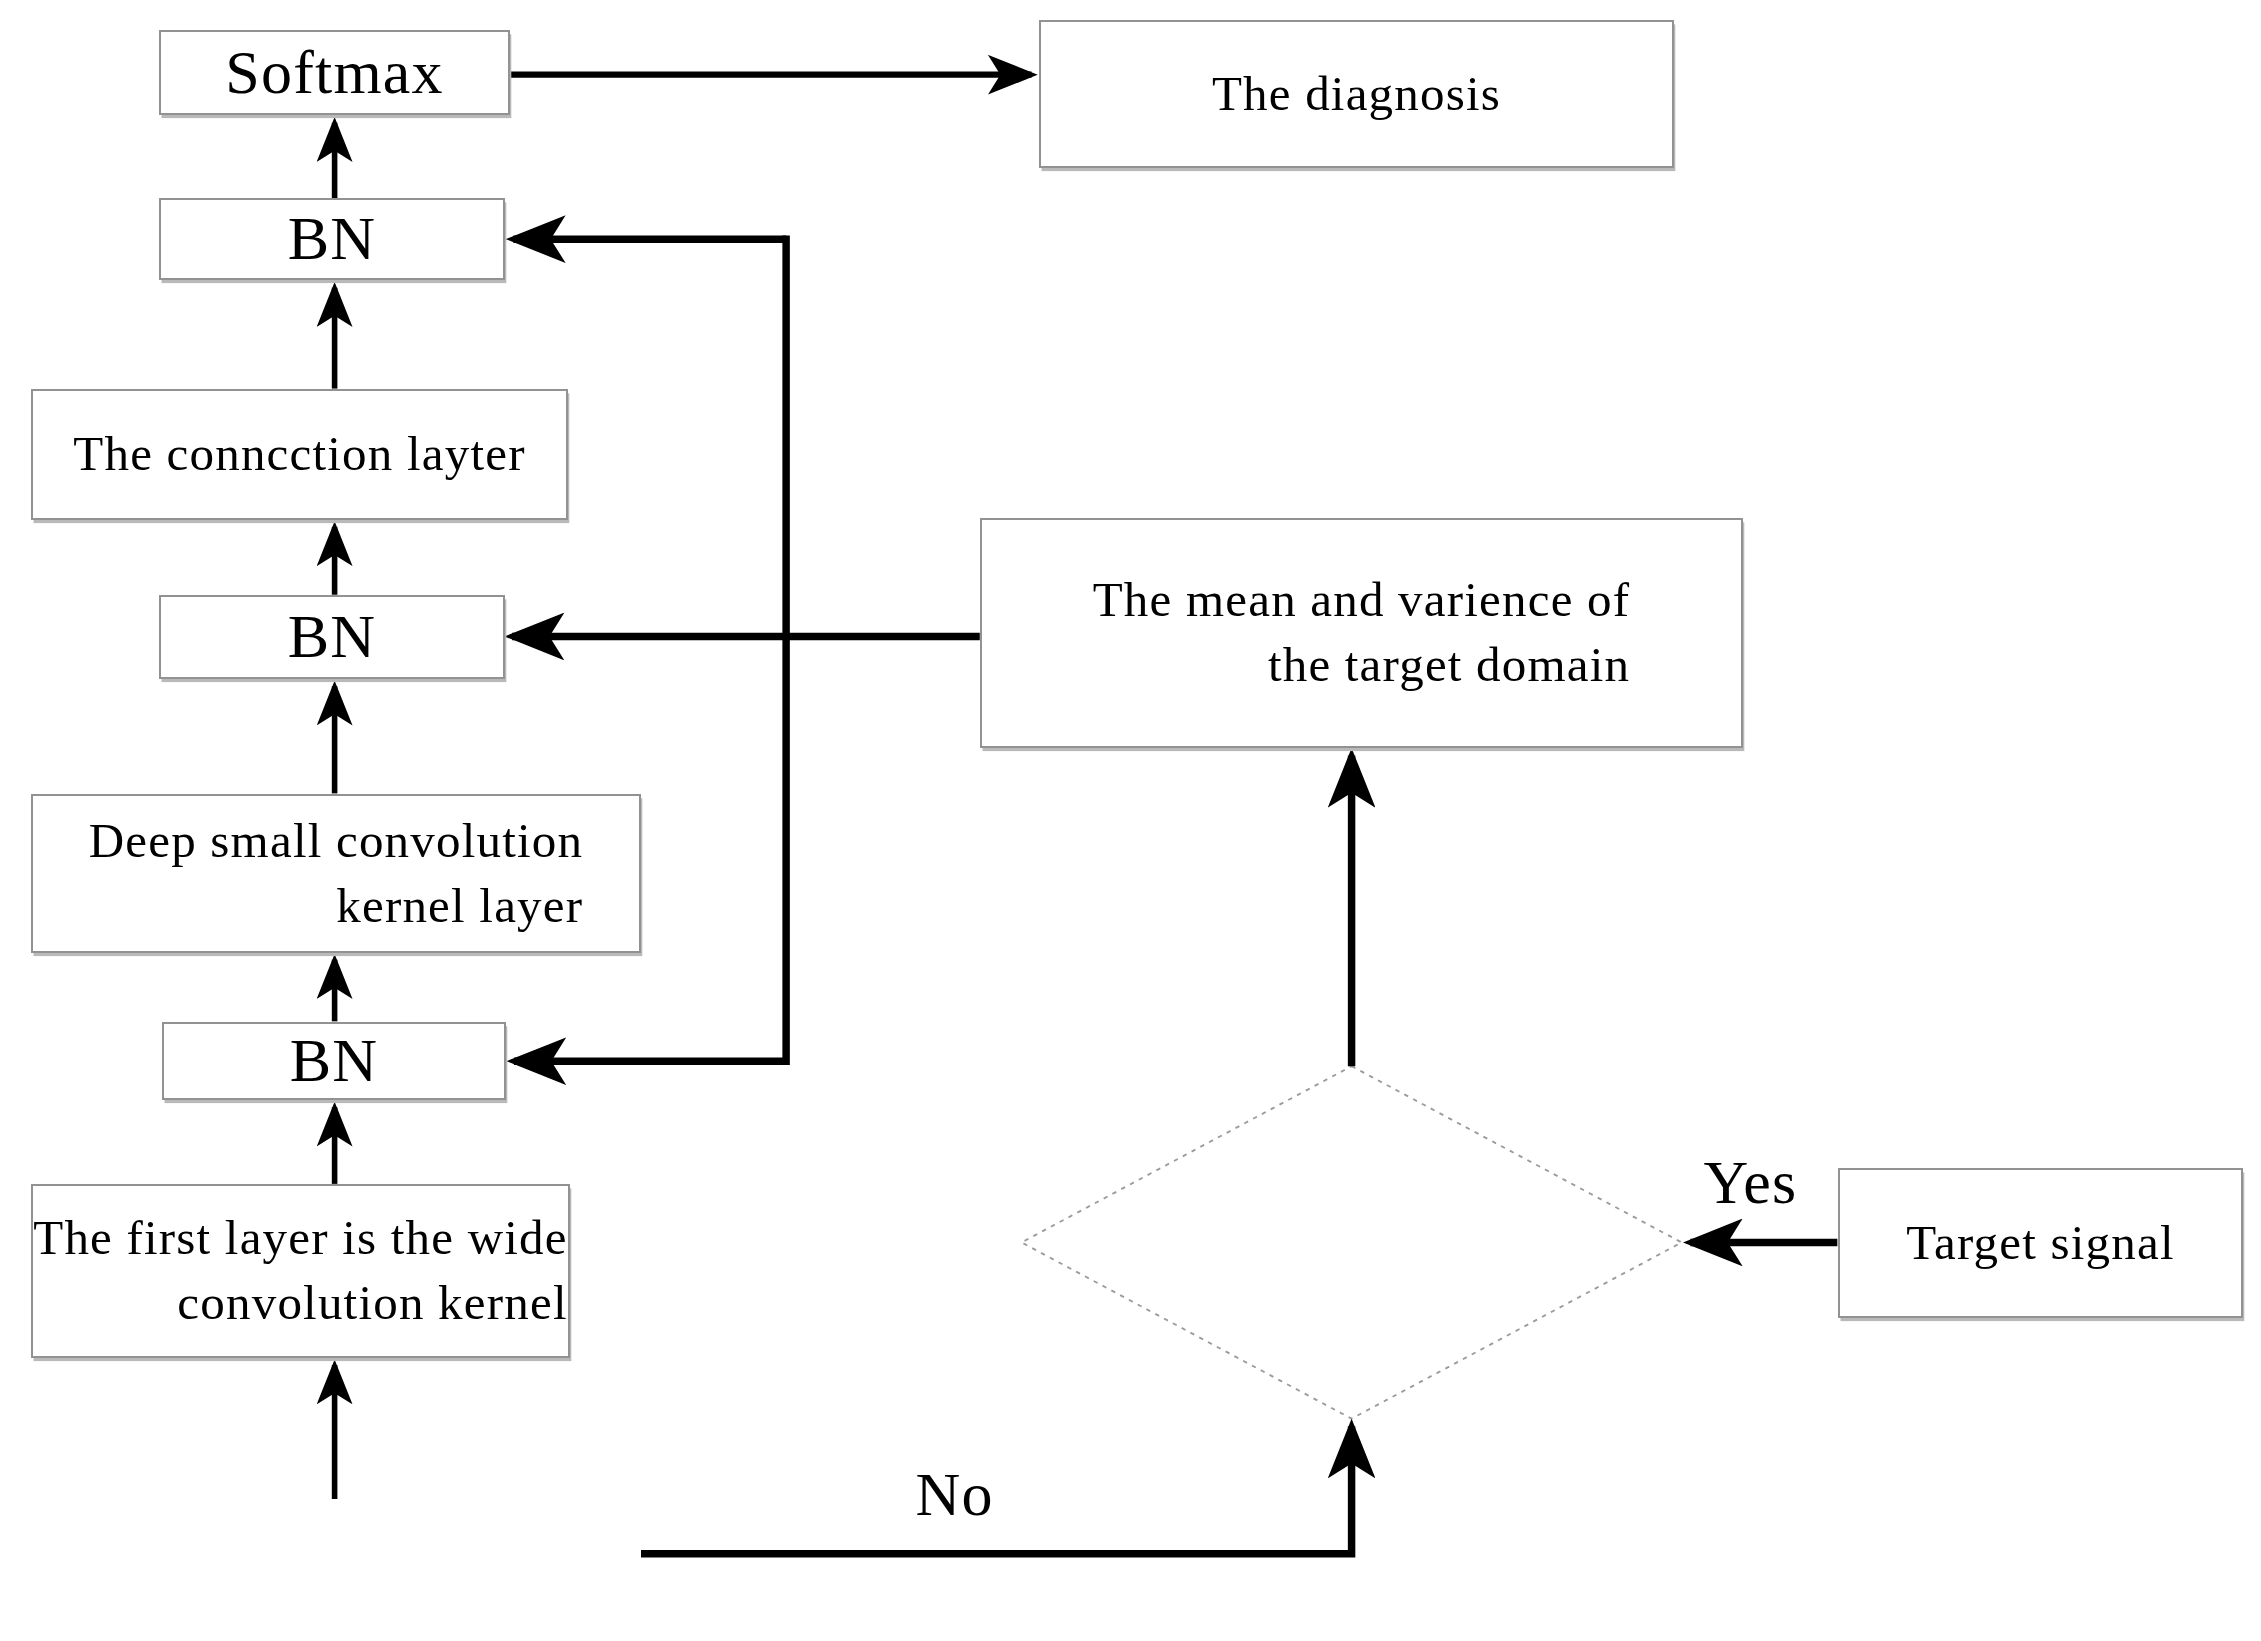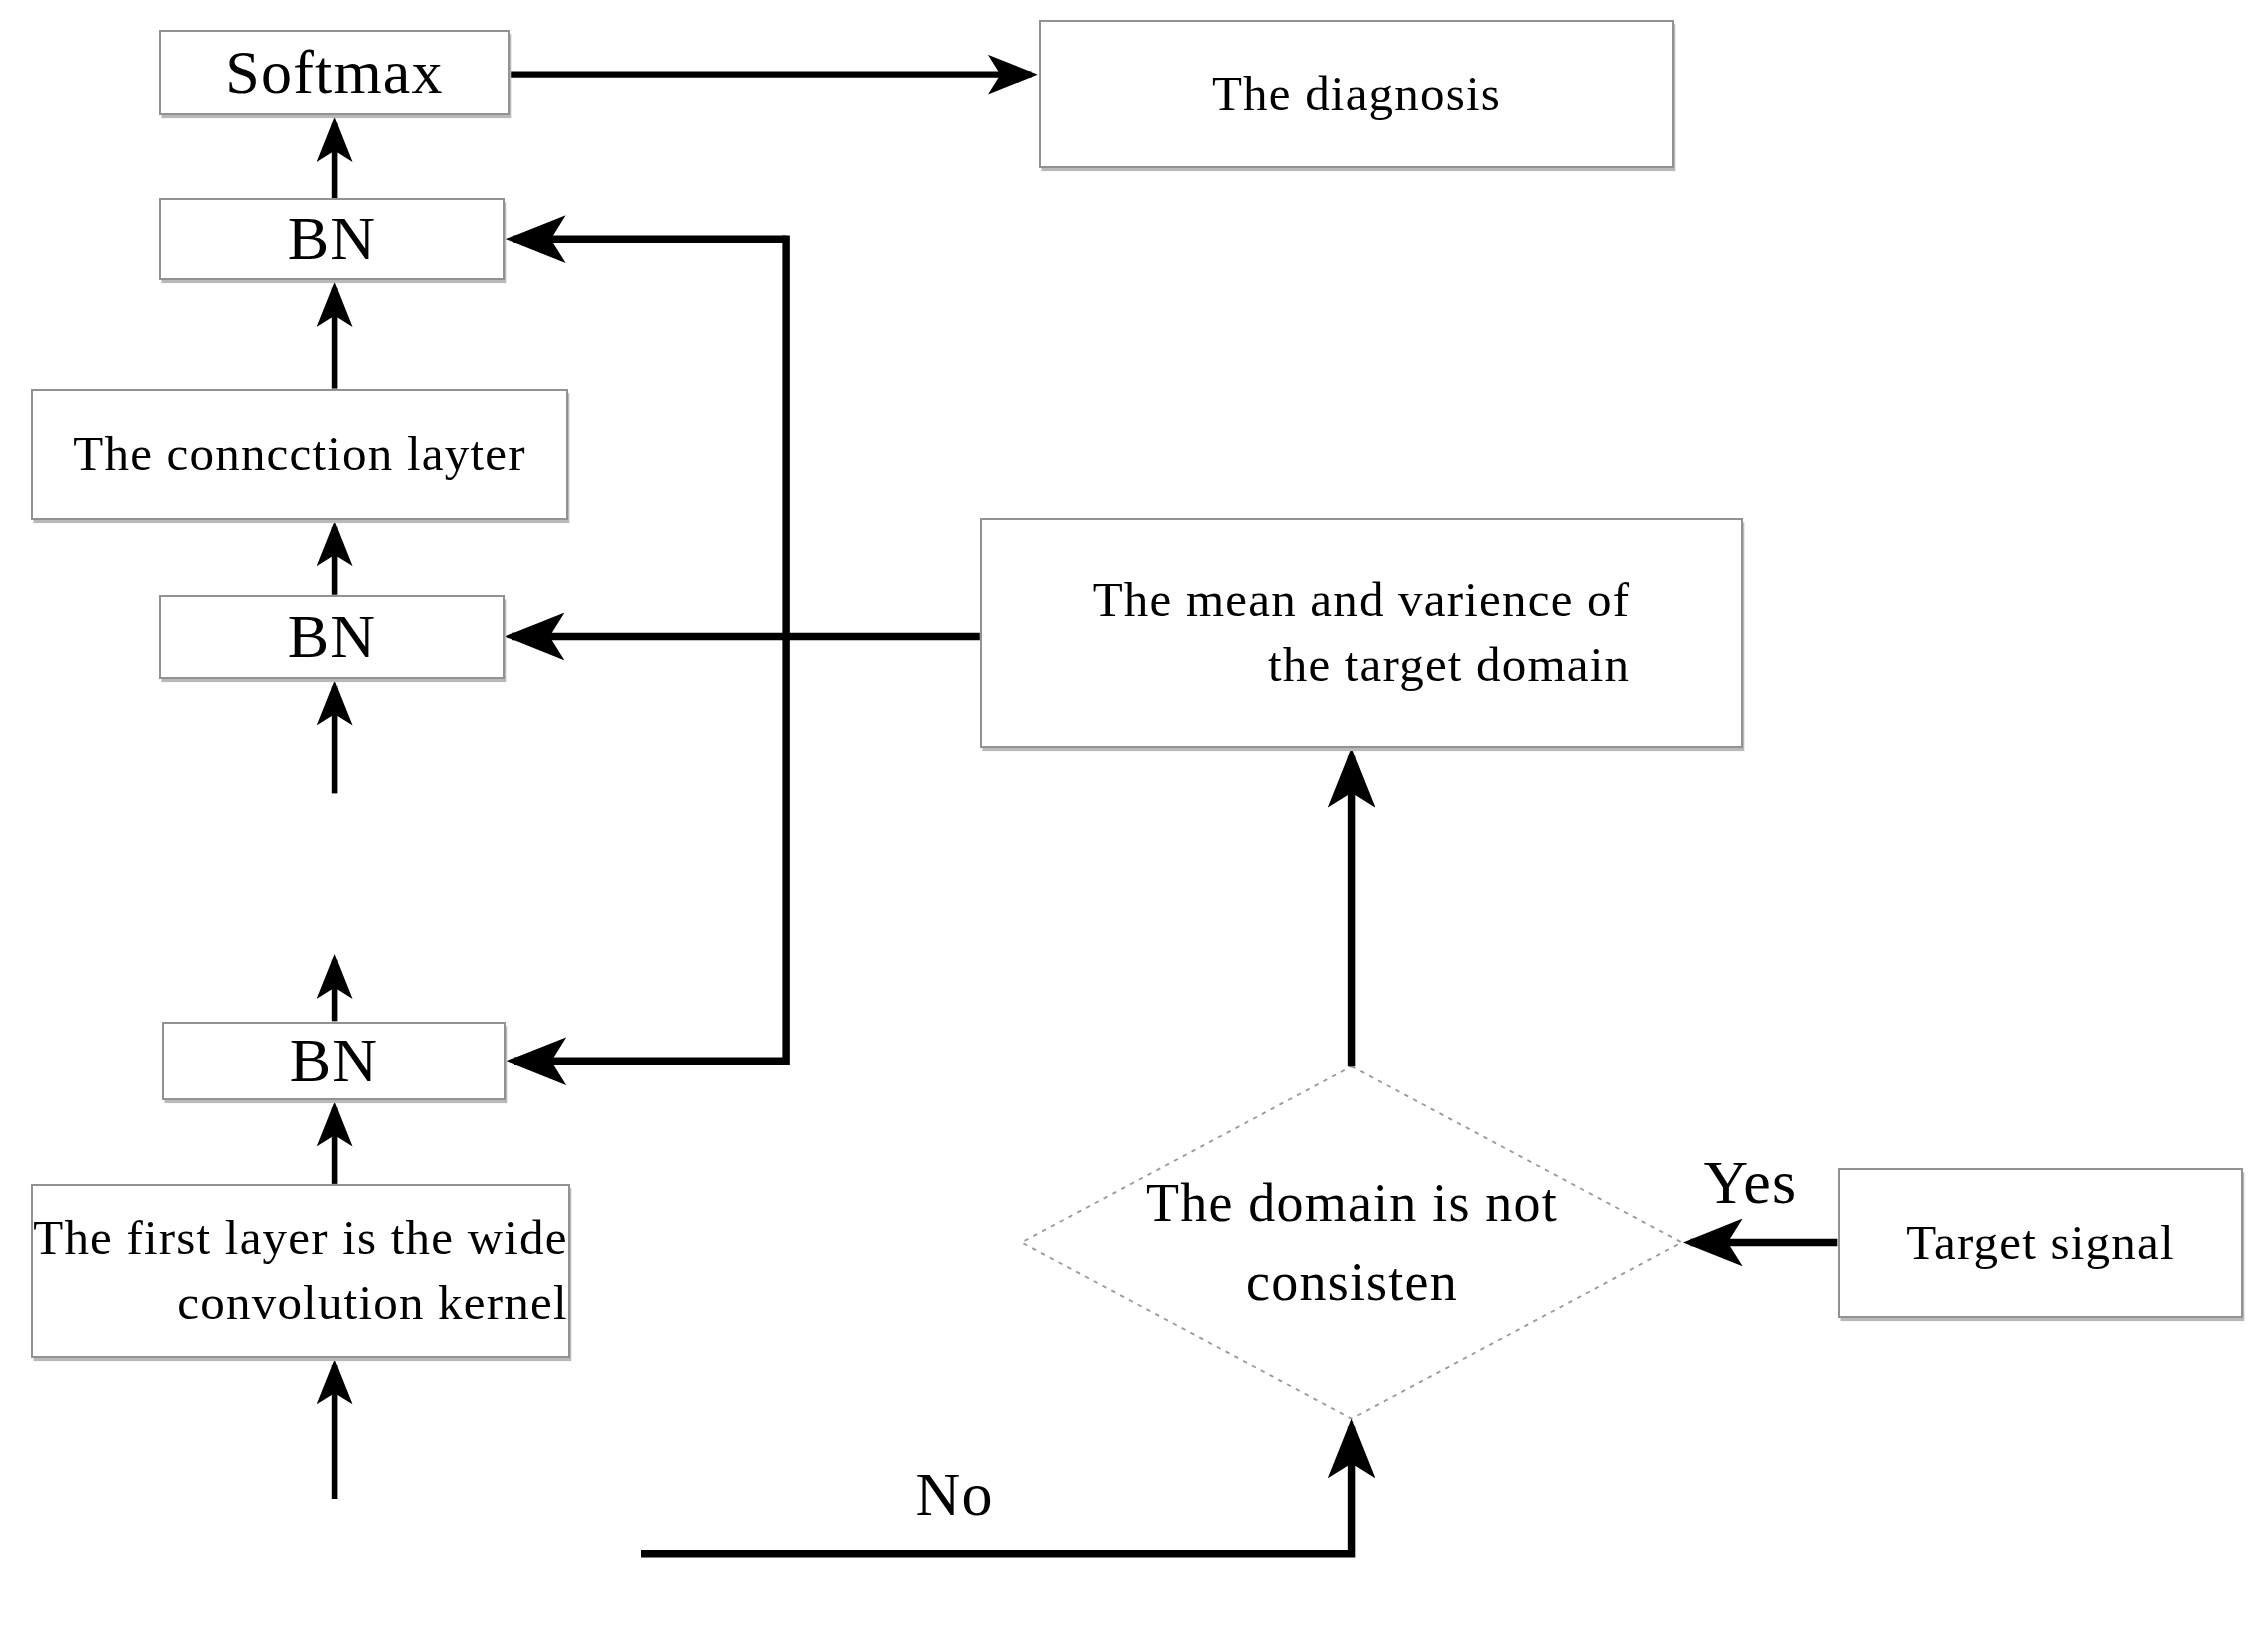--- a/index.html
+++ b/index.html
@@ -100,35 +100,35 @@
   </svg>
 
   <div class="node small" style="left:159px; top:30px; width:351px; height:85px;">Softmax</div>
 
   <div class="node small" style="left:159px; top:198px; width:346px; height:82px;">BN</div>
 
   <div class="node" style="left:31px; top:389px; width:537px; height:131px;">The conncction layter</div>
 
   <div class="node small" style="left:159px; top:595px; width:346px; height:84px;">BN</div>
 
+  <div class="node" style="left:31px; top:794px; width:610px; height:159px;">Deep small convolution
+kernel layer</div>
 
   <div class="node small" style="left:162px; top:1022px; width:344px; height:78px;">BN</div>
 
   <div class="node" style="left:31px; top:1184px; width:539px; height:174px;">The first layer is the wide
 convolution kernel</div>
 
 
   <div class="node" style="left:1039px; top:20px; width:635px; height:148px;">The diagnosis</div>
 
   <div class="node" style="left:980px; top:518px; width:763px; height:230px; padding:0 36px;">The mean and varience of
 the target domain</div>
 
   <div class="node" style="left:1838px; top:1168px; width:405px; height:150px;">Target signal</div>
 
-  <div class="diamond-label">The domain is not
-consisten</div>
 
   <div class="edge-label" style="left:1651px; top:1147px;">Yes</div>
 
   <div class="edge-label" style="left:855px; top:1459px;">No</div>
 
 </div>
 
 
 </body></html>

